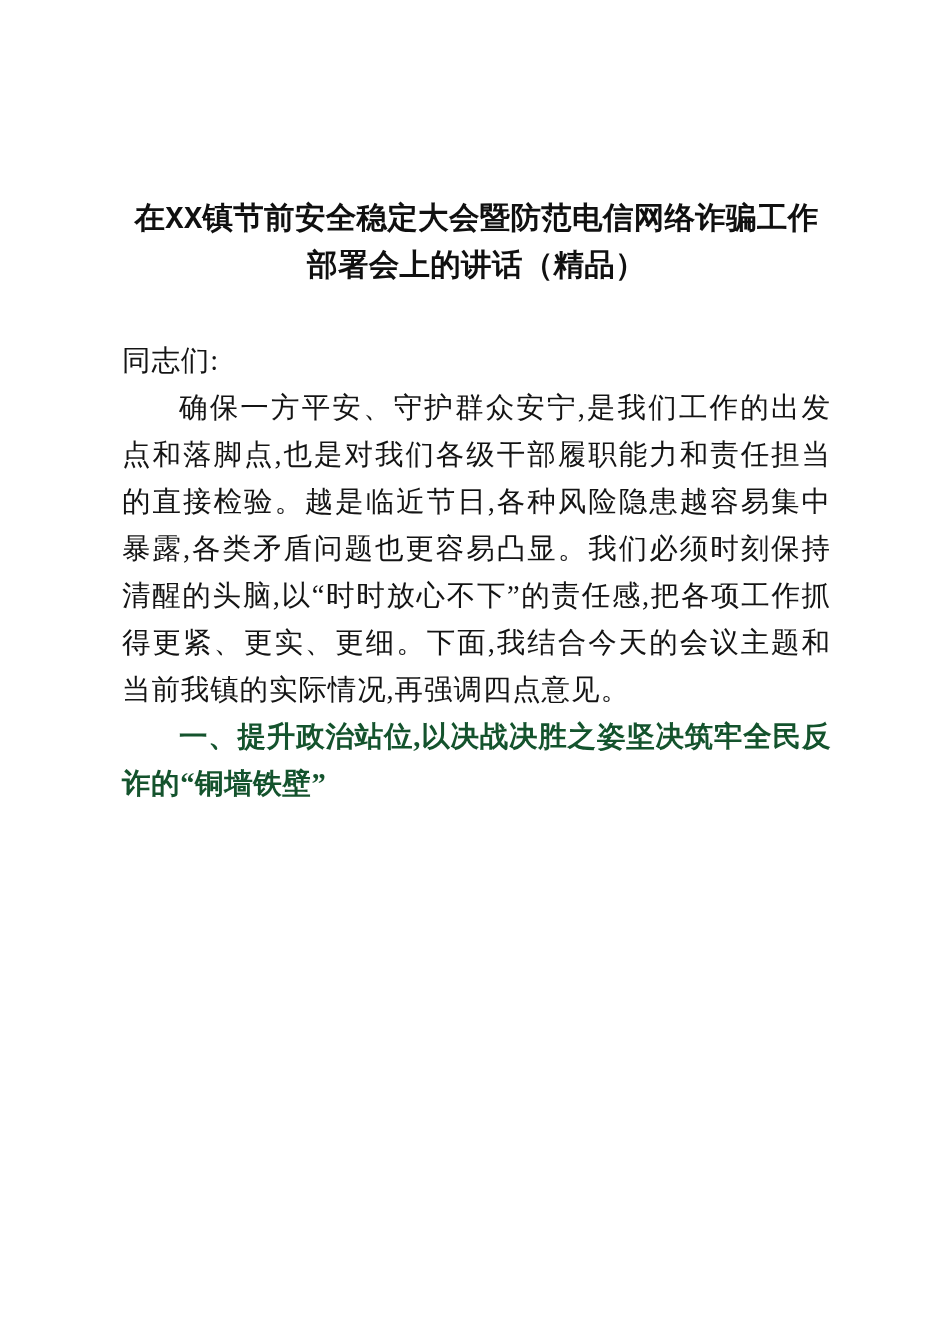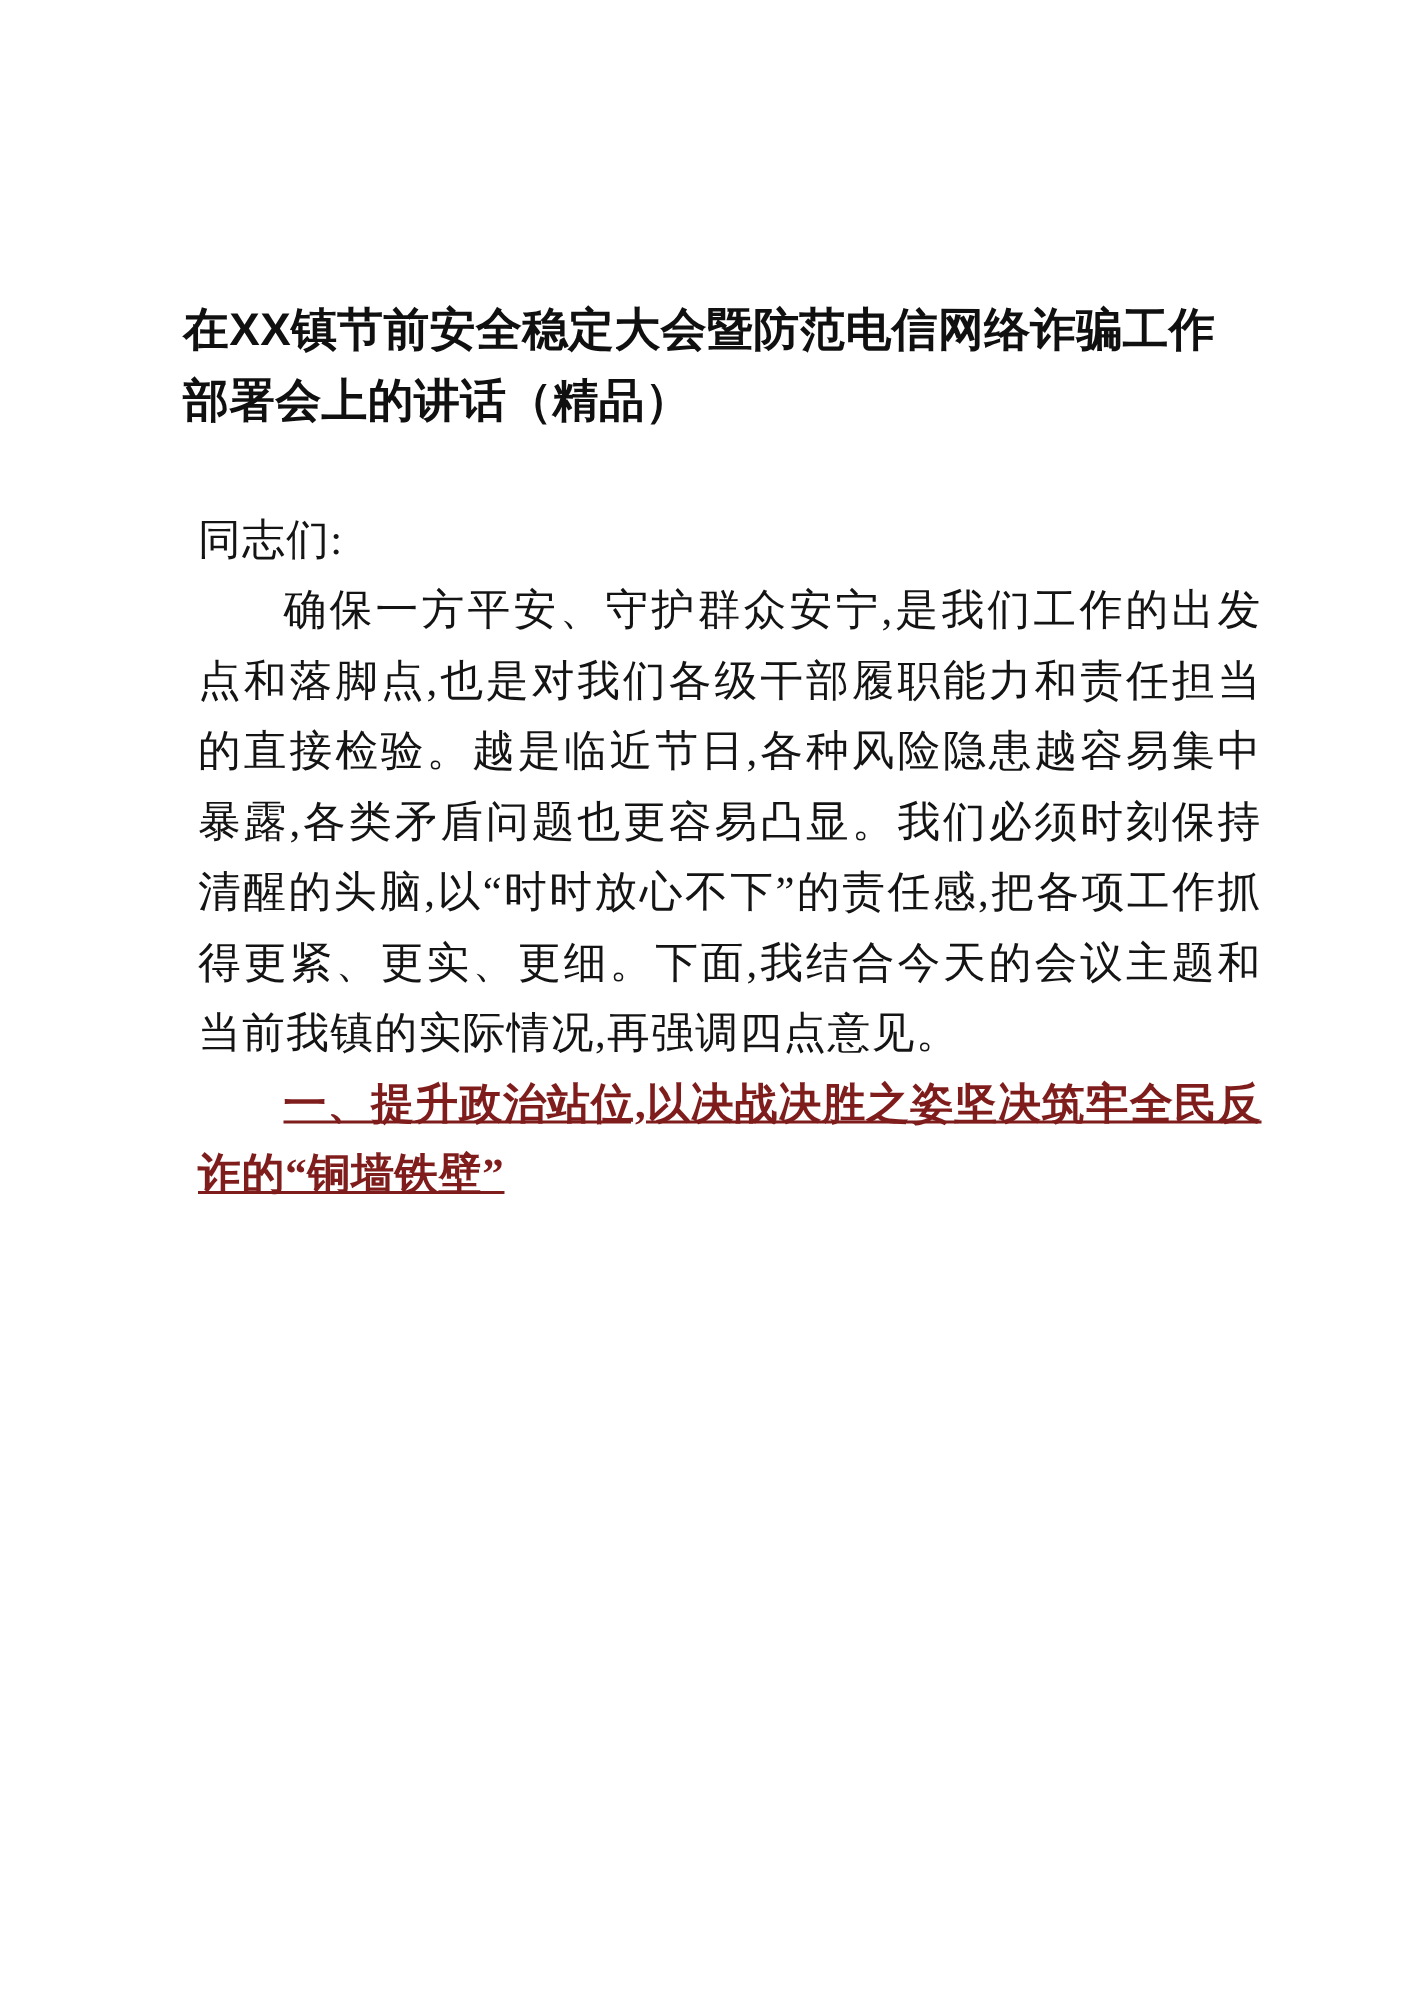--- a/index.html
+++ b/index.html
@@ -31,40 +31,39 @@
     position: absolute;
     left: 122px;
     top: 0;
     width: 709px;
   }
 
   
   .doc-title {
     margin: 0;
     padding: 0;
-    font-family: Liberation Sans, sans-serif;
+    font-family: Liberation Mono, monospace;
     font-weight: bold;
     font-size: 30.5px;
     line-height: 47px;
-    text-align: left;
+    text-align: center;
     letter-spacing: 0.3px;
     color: #101010;
     position: absolute;
     top: 197px;
     left: 0;
     width: 709px;
   }
 
   
   .body-block {
     position: absolute;
     top: 337px;
     left: 0;
     width: 709px;
-    margin-left: 10px;
   }
 
   p.para {
     margin: 0;
     padding: 0;
     font-family: "Liberation Serif", "DejaVu Serif", serif;
     font-size: 28.5px;
     line-height: 47px;
     text-align: justify;
     text-justify: inter-ideograph;
@@ -77,23 +76,22 @@
     text-indent: 0;
   }
 
   p.indent {
     text-indent: 2em;
   }
 
   p.heading {
     font-weight: bold;
     text-indent: 2em;
-    color: #7f1d1d;
+    color: #14532d;
     letter-spacing: 0.6px;
-    text-decoration: underline;
   }
 </style>
 </head>
 <body>
 
 <div class="page">
 
   <div class="content">
 
     <h1 class="doc-title">在XX镇节前安全稳定大会暨防范电信网络诈骗工作部署会上的讲话（精品）</h1>

